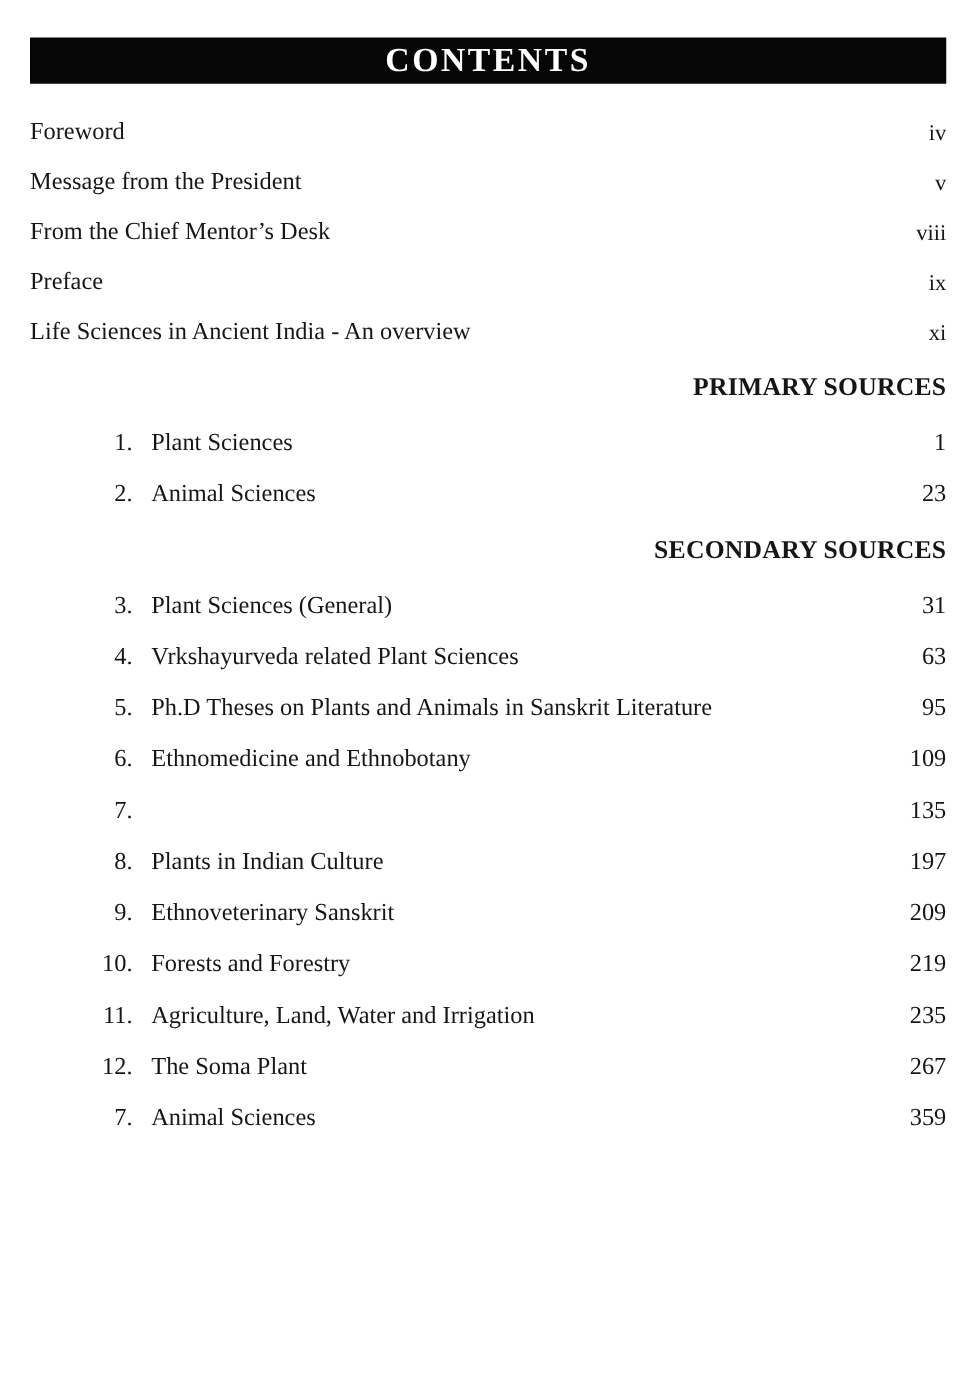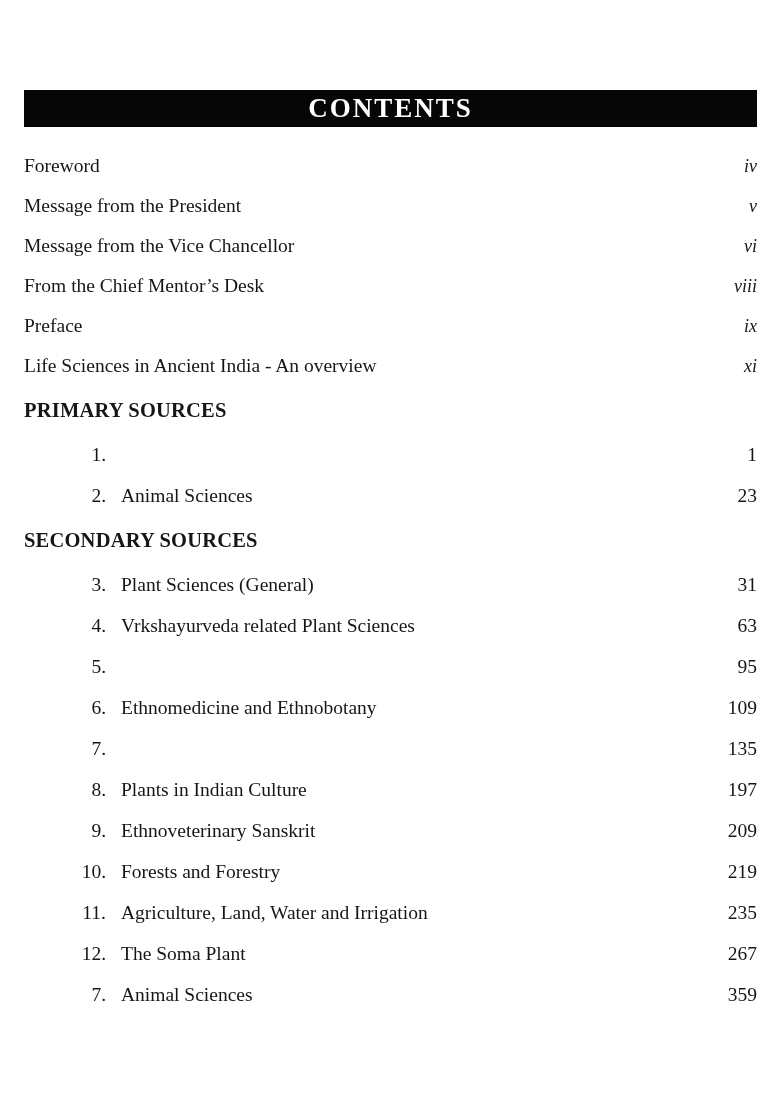--- a/index.html
+++ b/index.html
@@ -11,21 +11,21 @@
     height: 1108px;
     background: #ffffff;
     font-family: "Liberation Serif", "DejaVu Serif", serif;
     color: #161616;
     overflow: hidden;
   }
   .page {
     box-sizing: border-box;
     width: 780px;
     height: 1108px;
-    padding: 90px 23px 0 24px;
+    padding: 30px 23px 0 24px;
   }
   .header-bar {
     background: #060606;
     height: 37px;
     display: flex;
     align-items: center;
     justify-content: center;
   }
   .header-title {
     color: #ffffff;
@@ -40,28 +40,28 @@
     display: flex;
     justify-content: space-between;
     align-items: center;
     line-height: 40px;
     height: 40px;
     font-size: 19.5px;
   }
   .front-label { }
   .front-page {
     font-size: 18px;
-    font-style: italic;
   }
   .section-heading {
     font-weight: bold;
     font-size: 20.5px;
     line-height: 48px;
     height: 48px;
     letter-spacing: 0.2px;
+    text-align: right;
   }
   .item-row {
     display: flex;
     align-items: baseline;
     line-height: 41px;
     height: 41px;
     font-size: 19.5px;
   }
   .item-num {
     flex: none;
@@ -91,44 +91,41 @@
   <div class="front-row">
     <span class="front-label">Foreword</span>
     <span class="front-page">iv</span>
   </div>
 
   <div class="front-row">
     <span class="front-label">Message from the President</span>
     <span class="front-page">v</span>
   </div>
 
-  <div class="front-row">
-    <span class="front-label">Message from the Vice Chancellor</span>
-    <span class="front-page">vi</span>
-  </div>
 
   <div class="front-row">
     <span class="front-label">From the Chief Mentor’s Desk</span>
     <span class="front-page">viii</span>
   </div>
 
   <div class="front-row">
     <span class="front-label">Preface</span>
     <span class="front-page">ix</span>
   </div>
 
   <div class="front-row">
     <span class="front-label">Life Sciences in Ancient India - An overview</span>
     <span class="front-page">xi</span>
   </div>
 
   <div class="section-heading">PRIMARY SOURCES</div>
 
   <div class="item-row">
     <span class="item-num">1.</span>
+    <span class="item-label">Plant Sciences</span>
     <span class="item-page">1</span>
   </div>
 
   <div class="item-row">
     <span class="item-num">2.</span>
     <span class="item-label">Animal Sciences</span>
     <span class="item-page">23</span>
   </div>
 
   <div class="section-heading">SECONDARY SOURCES</div>
@@ -140,20 +137,21 @@
   </div>
 
   <div class="item-row">
     <span class="item-num">4.</span>
     <span class="item-label">Vrkshayurveda related Plant Sciences</span>
     <span class="item-page">63</span>
   </div>
 
   <div class="item-row">
     <span class="item-num">5.</span>
+    <span class="item-label">Ph.D Theses on Plants and Animals in Sanskrit Literature</span>
     <span class="item-page">95</span>
   </div>
 
   <div class="item-row">
     <span class="item-num">6.</span>
     <span class="item-label">Ethnomedicine and Ethnobotany</span>
     <span class="item-page">109</span>
   </div>
 
   <div class="item-row">

